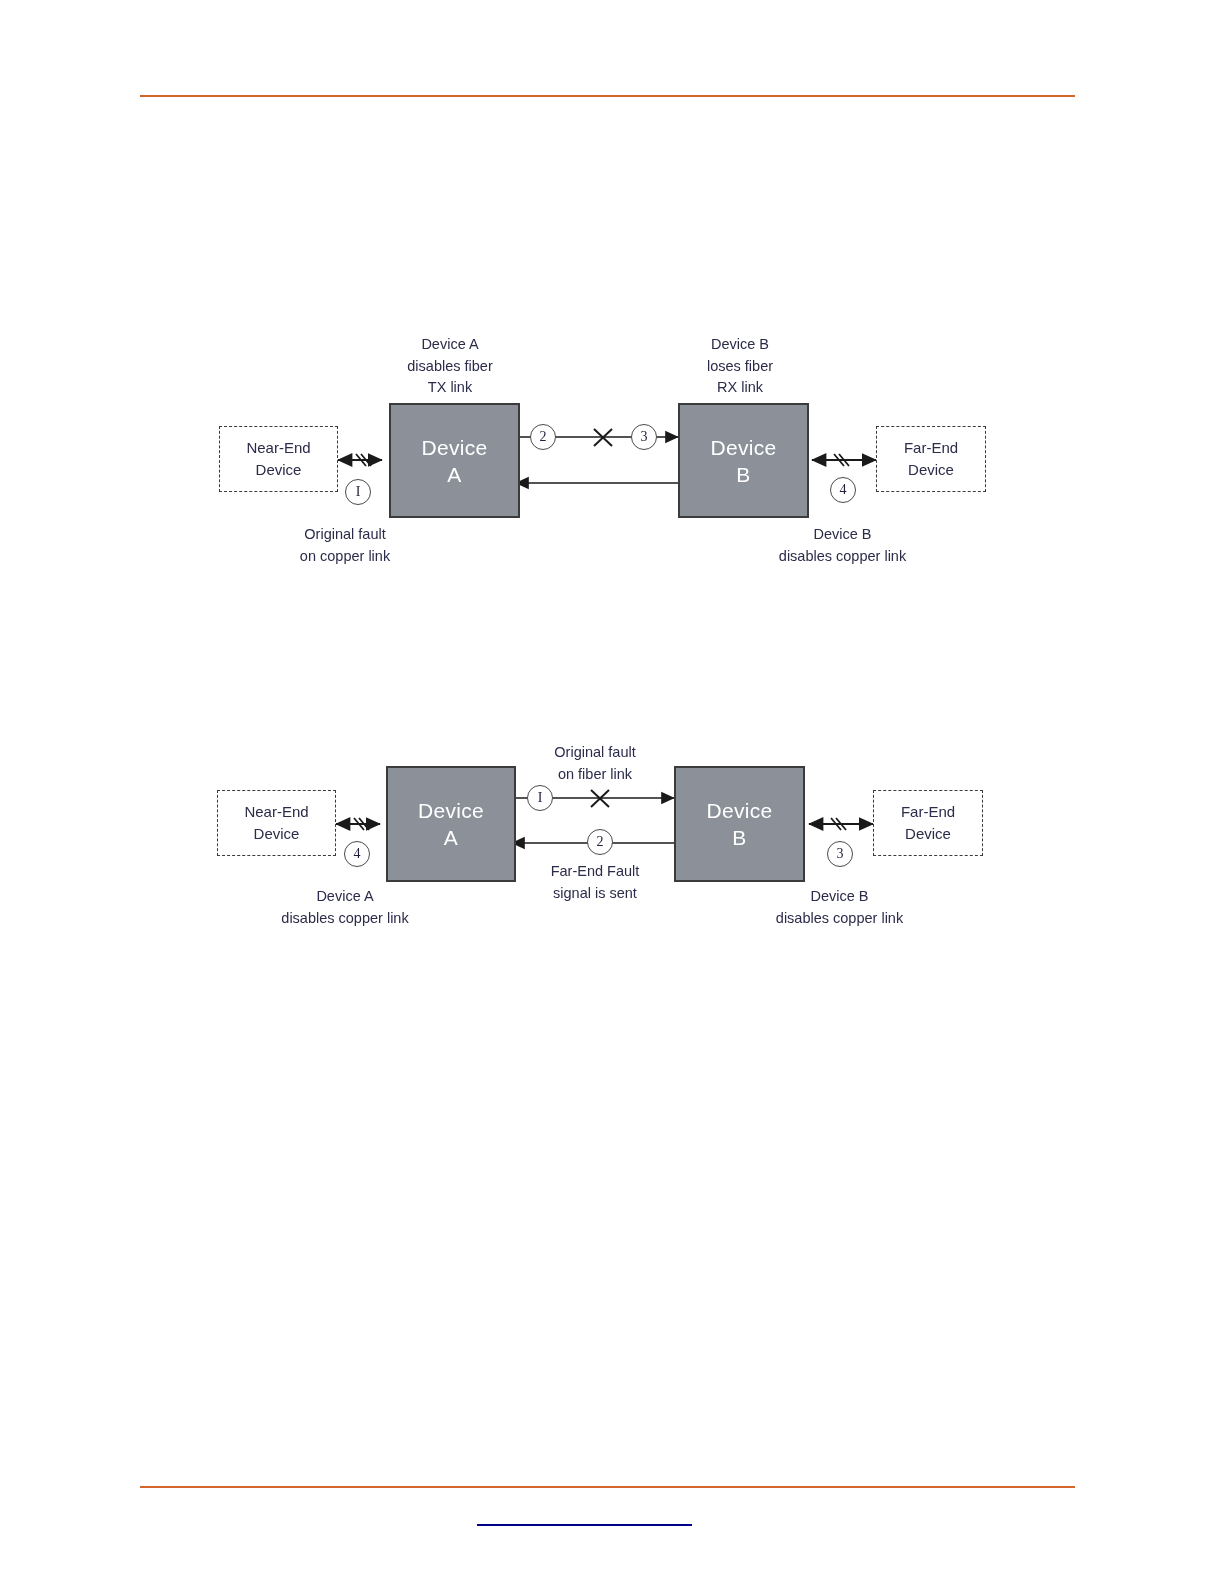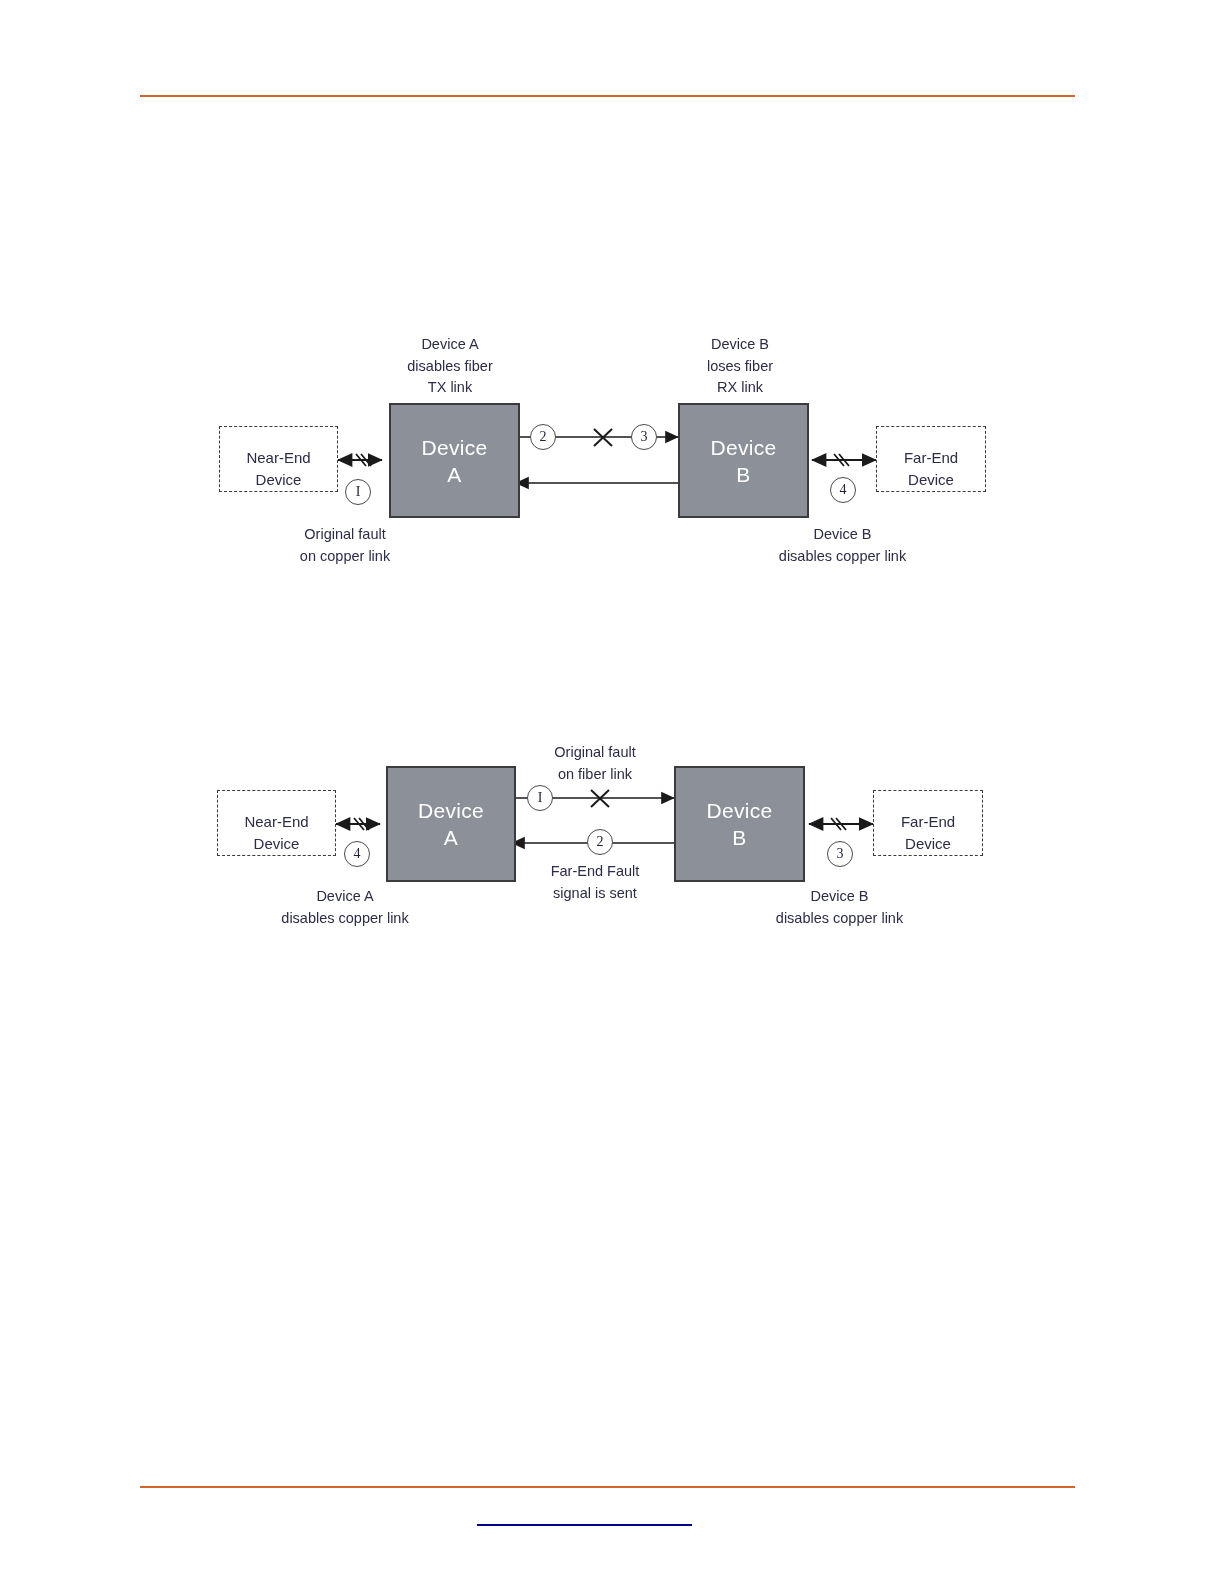--- a/index.html
+++ b/index.html
@@ -84,21 +84,21 @@
   
   .end-box {
     position: absolute;
     background: #ffffff;
     border: 1.6px dashed #3b3b3b;
     box-sizing: border-box;
     color: #2b2b4a;
     display: flex;
     flex-direction: column;
     align-items: center;
-    justify-content: flex-end;
+    justify-content: center;
     font-size: 15px;
     line-height: 22px;
   }
 
   
   .caption {
     position: absolute;
     color: #2b2b4a;
     font-size: 14.5px;
     line-height: 21.5px;

